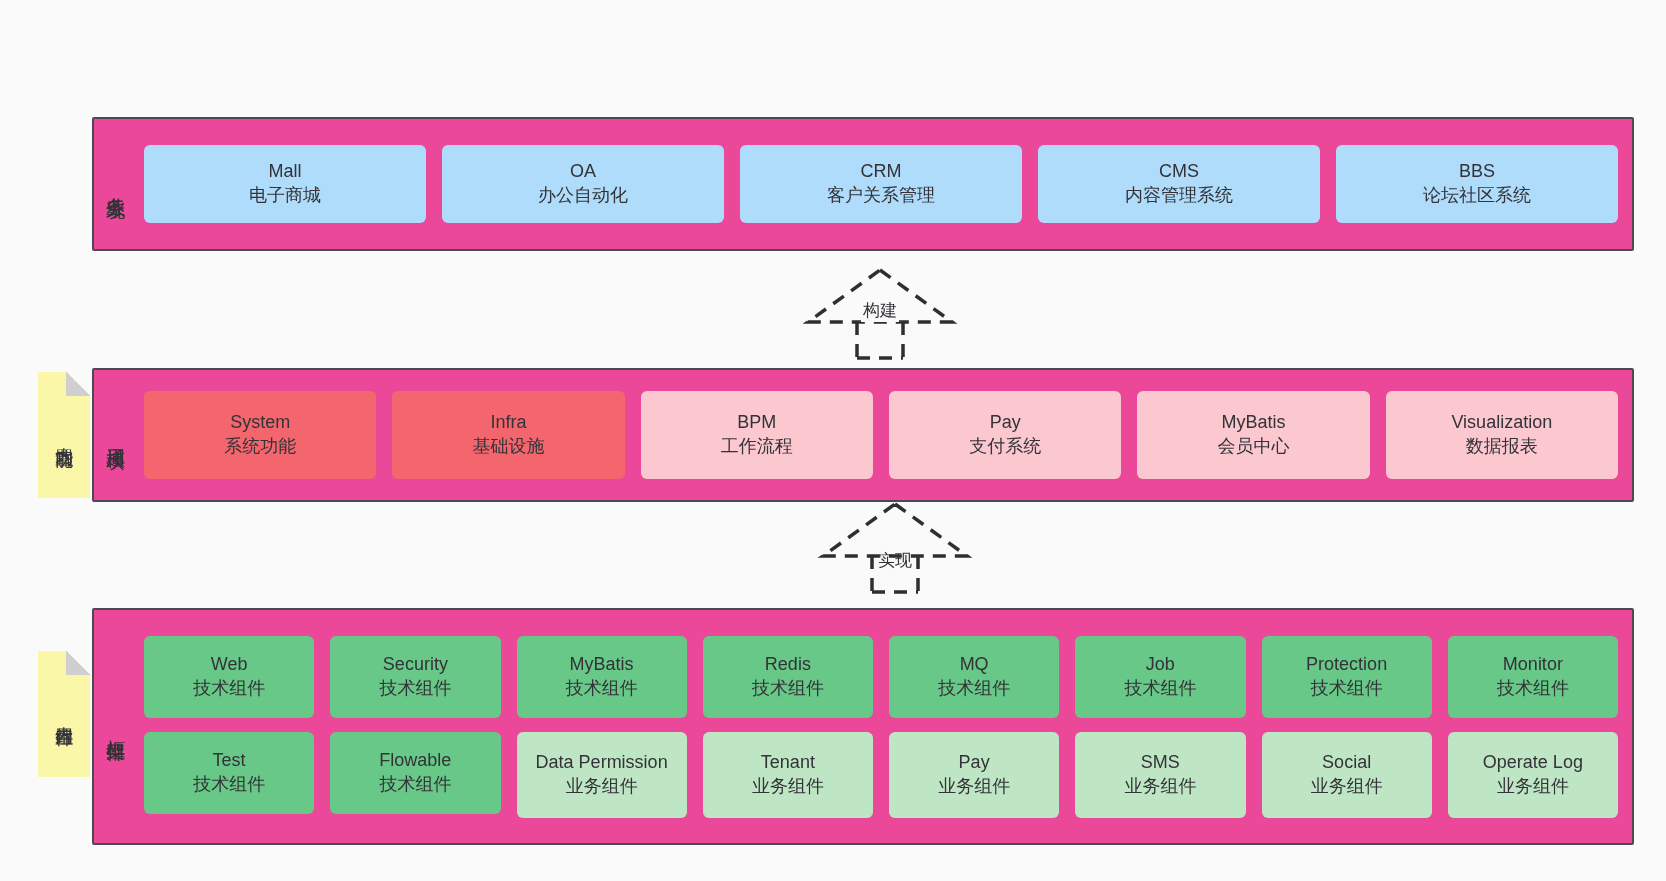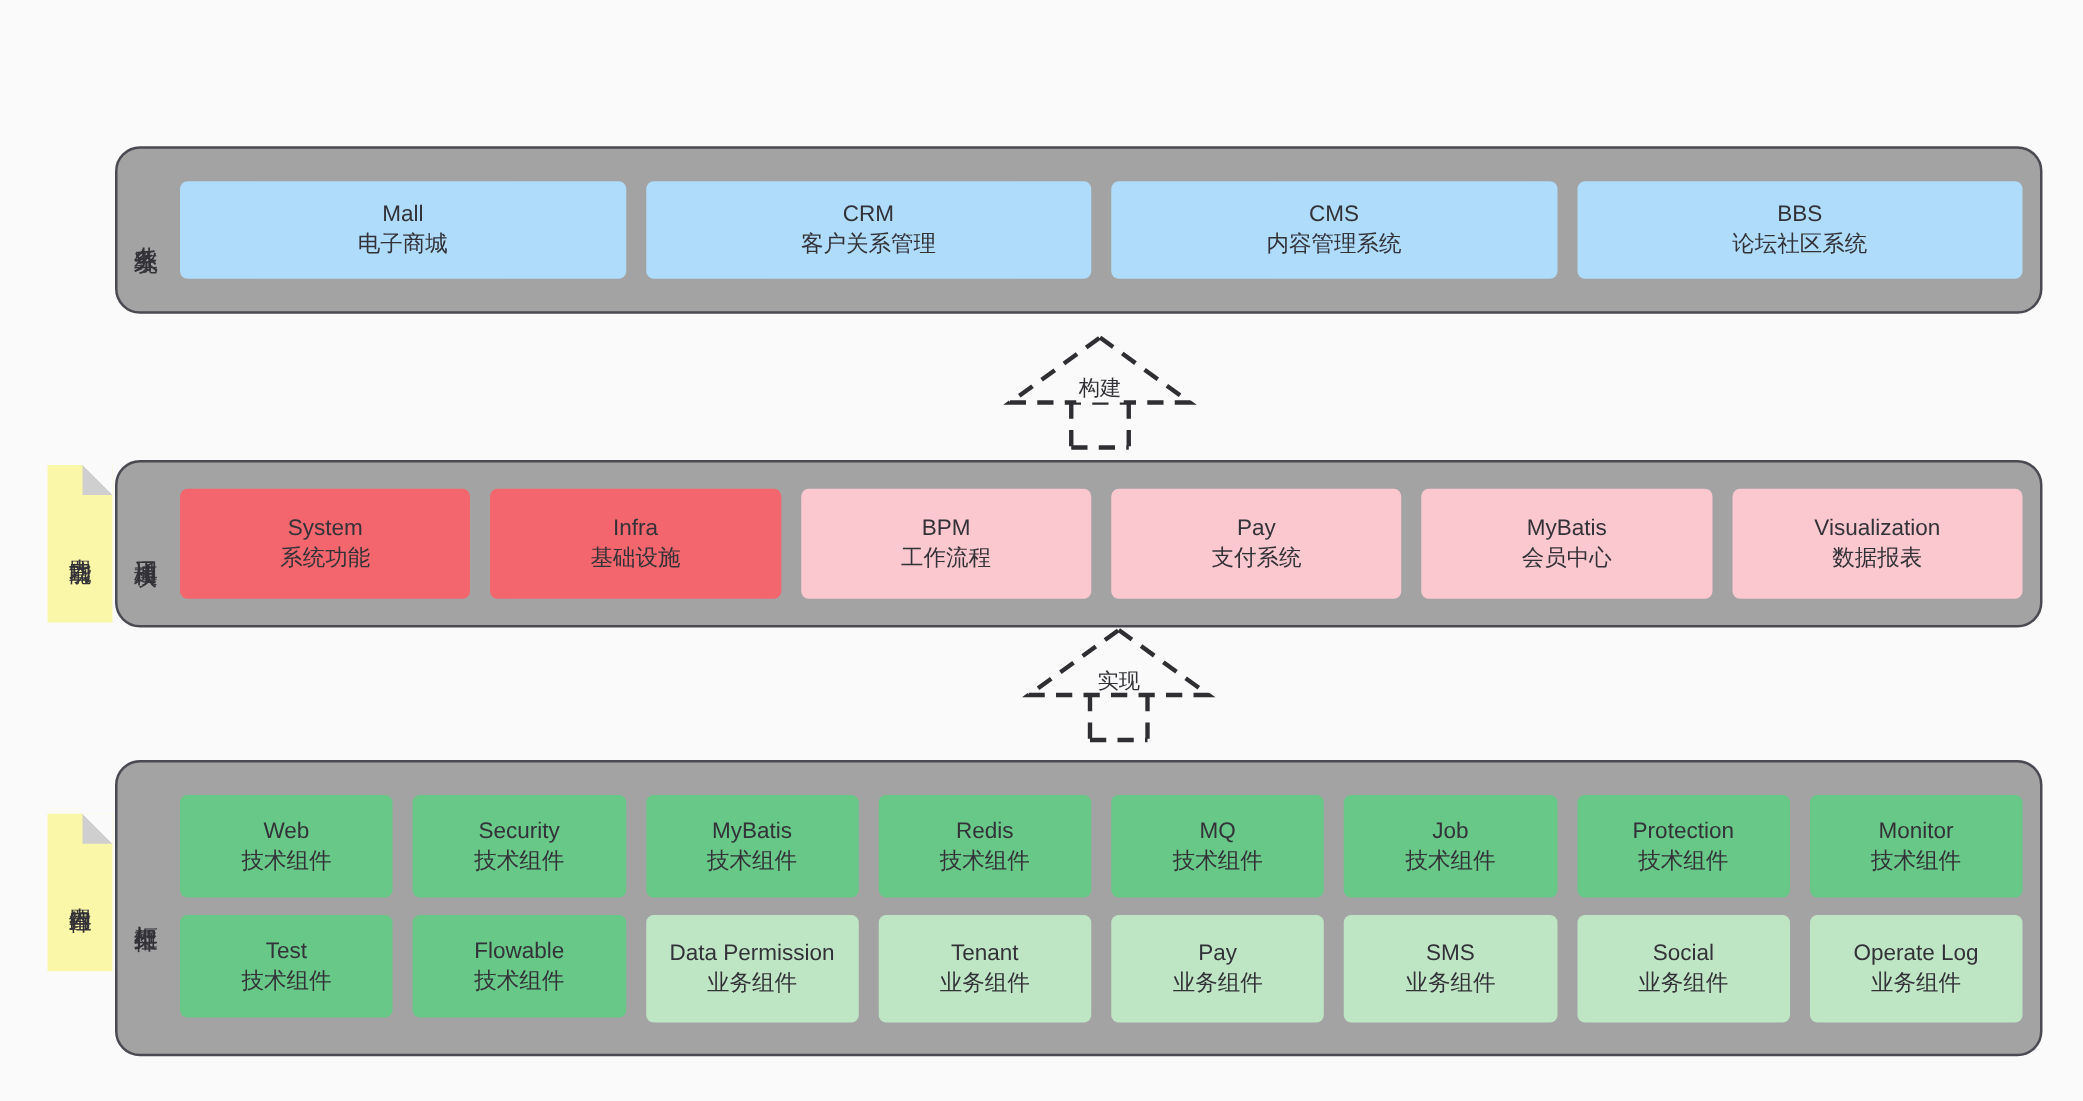--- a/index.html
+++ b/index.html
@@ -18,23 +18,23 @@
 
   .canvas {
     position: absolute;
     inset: 0;
   }
 
   
   .layer {
     position: absolute;
     box-sizing: border-box;
-    background: #a3a3a3;
+    background: #ec4899;
     border: 2px solid #4a4a52;
-    border-radius: 20px;
+    border-radius: 2px;
     display: flex;
     align-items: stretch;
   }
 
   .layer-title {
     flex: 0 0 auto;
     width: 40px;
     display: flex;
     align-items: center;
     justify-content: center;
@@ -141,33 +141,37 @@
     transform: translateX(-50%);
     top: 33px;
     font-size: 17px;
     color: #333238;
     background: #fafafa;
     padding: 0 2px;
     white-space: nowrap;
   }
   #connector-build     { left: 805px; top: 266px; }
   #connector-implement { left: 820px; top: 500px; }
-  #connector-implement .conn-label { background: transparent; }
+  #connector-implement .conn-label { background: transparent; margin-top: 16px; }
 </style>
 </head>
 <body>
 
 <div class="canvas">
 
   <div class="layer" id="layer-business">
     <div class="layer-title">业务系统</div>
     <div class="layer-body">
       <div class="card blue">
         <span class="ttl">Mall</span>
         <span class="sub">电子商城</span>
+      </div>
+      <div class="card blue">
+        <span class="ttl">OA</span>
+        <span class="sub">办公自动化</span>
       </div>
       <div class="card blue">
         <span class="ttl">CRM</span>
         <span class="sub">客户关系管理</span>
       </div>
       <div class="card blue">
         <span class="ttl">CMS</span>
         <span class="sub">内容管理系统</span>
       </div>
       <div class="card blue">

